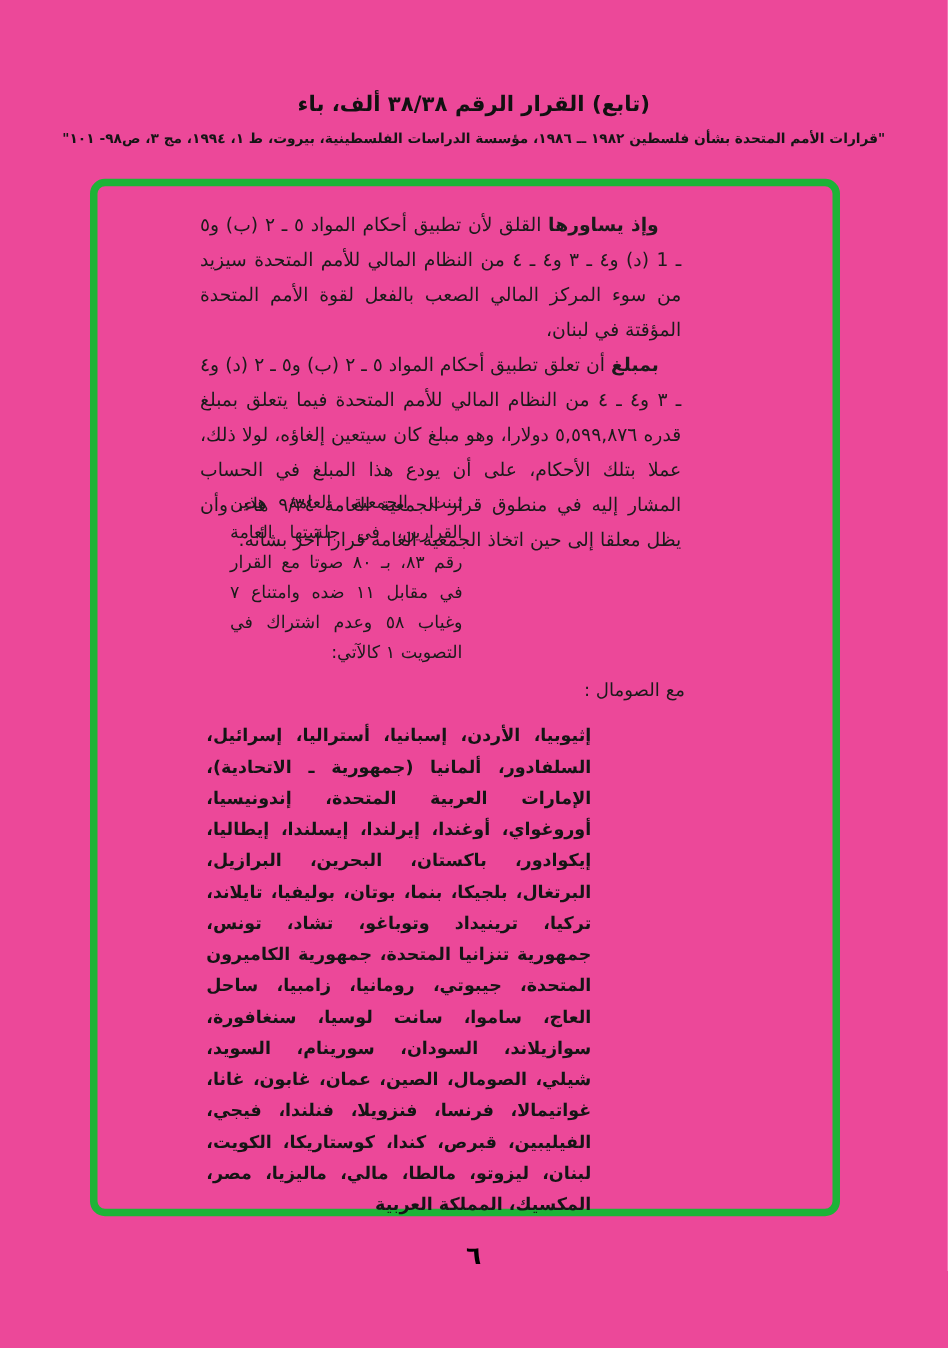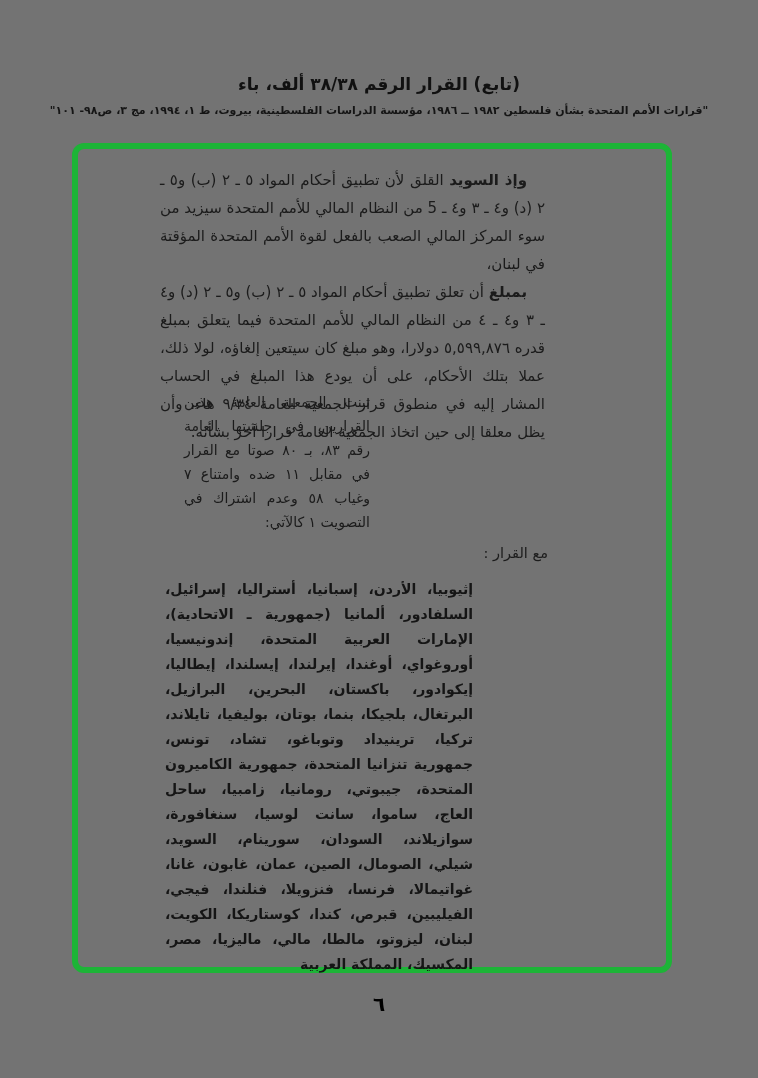--- a/index.html
+++ b/index.html
@@ -4,21 +4,21 @@
 <style>
   html,body{margin:0;padding:0;}
   body{
     width:758px;height:1078px;
     background:#ffffff;
     font-family:"DejaVu Sans",sans-serif;
     color:#1c1c1c;
     position:relative;
     overflow:hidden;
   }
-  .page{position:absolute;left:0;top:0;width:758px;height:1078px;background:#737373;}
+  .page{position:absolute;left:0;top:0;width:758px;height:1078px;background:#ec4899;}
 
   .doc-title{
     position:absolute;top:74px;left:0;width:758px;
     text-align:center;direction:rtl;
     font-size:17px;font-weight:bold;color:#111;
     letter-spacing:0.2px;
   }
   .doc-source{
     position:absolute;top:104px;left:0;width:758px;
     text-align:center;direction:rtl;
@@ -73,34 +73,34 @@
 <div class="page">
 
   <div class="doc-title">(تابع) القرار الرقم ٣٨/٣٨ ألف، باء</div>
 
   <div class="doc-source">"قرارات الأمم المتحدة بشأن فلسطين ١٩٨٢ ــ ١٩٨٦، مؤسسة الدراسات الفلسطينية، بيروت، ط ١، ١٩٩٤، مج ٣، ص٩٨- ١٠١"</div>
 
   <div class="highlight-box"></div>
 
   <div class="para-block">
     <p>
-      <span class="para-lead">وإذ السويد</span>
-      <span>القلق لأن تطبيق أحكام المواد ٥ ـ ٢ (ب) و٥ ـ ٢ (د) و٤ ـ ٣ و٤ ـ 5 من النظام المالي للأمم المتحدة سيزيد من سوء المركز المالي الصعب بالفعل لقوة الأمم المتحدة المؤقتة في لبنان،</span>
+      <span class="para-lead">وإذ يساورها</span>
+      <span>القلق لأن تطبيق أحكام المواد ٥ ـ ٢ (ب) و٥ ـ 1 (د) و٤ ـ ٣ و٤ ـ ٤ من النظام المالي للأمم المتحدة سيزيد من سوء المركز المالي الصعب بالفعل لقوة الأمم المتحدة المؤقتة في لبنان،</span>
     </p>
     <p>
       <span class="para-lead">بمبلغ</span>
       <span>أن تعلق تطبيق أحكام المواد ٥ ـ ٢ (ب) و٥ ـ ٢ (د) و٤ ـ ٣ و٤ ـ ٤ من النظام المالي للأمم المتحدة فيما يتعلق بمبلغ قدره ٥,٥٩٩,٨٧٦ دولارا، وهو مبلغ كان سيتعين إلغاؤه، لولا ذلك، عملا بتلك الأحكام، على أن يودع هذا المبلغ في الحساب المشار إليه في منطوق قرار الجمعية العامة ٩/٣٤ هاء، وأن يظل معلقا إلى حين اتخاذ الجمعية العامة قرارا آخر بشأنه.</span>
     </p>
   </div>
 
   <div class="adoption-block">
     <p>تبنت الجمعية العامة هذين القرارين، في جلستها العامة رقم ٨٣، بـ ٨٠ صوتا مع القرار في مقابل ١١ ضده وامتناع ٧ وغياب ٥٨ وعدم اشتراك في التصويت ١ كالآتي:</p>
   </div>
 
-  <div class="vote-label">مع القرار :</div>
+  <div class="vote-label">مع الصومال :</div>
 
   <div class="countries-block">
     <p>إثيوبيا، الأردن، إسبانيا، أستراليا، إسرائيل، السلفادور، ألمانيا (جمهورية ـ الاتحادية)، الإمارات العربية المتحدة، إندونيسيا، أوروغواي، أوغندا، إيرلندا، إيسلندا، إيطاليا، إيكوادور، باكستان، البحرين، البرازيل، البرتغال، بلجيكا، بنما، بوتان، بوليفيا، تايلاند، تركيا، ترينيداد وتوباغو، تشاد، تونس، جمهورية تنزانيا المتحدة، جمهورية الكاميرون المتحدة، جيبوتي، رومانيا، زامبيا، ساحل العاج، ساموا، سانت لوسيا، سنغافورة، سوازيلاند، السودان، سورينام، السويد، شيلي، الصومال، الصين، عمان، غابون، غانا، غواتيمالا، فرنسا، فنزويلا، فنلندا، فيجي، الفيليبين، قبرص، كندا، كوستاريكا، الكويت، لبنان، ليزوتو، مالطا، مالي، ماليزيا، مصر، المكسيك، المملكة العربية</p>
   </div>
 
   <div class="page-number">٦</div>
 
 </div>
 
 </body></html>

